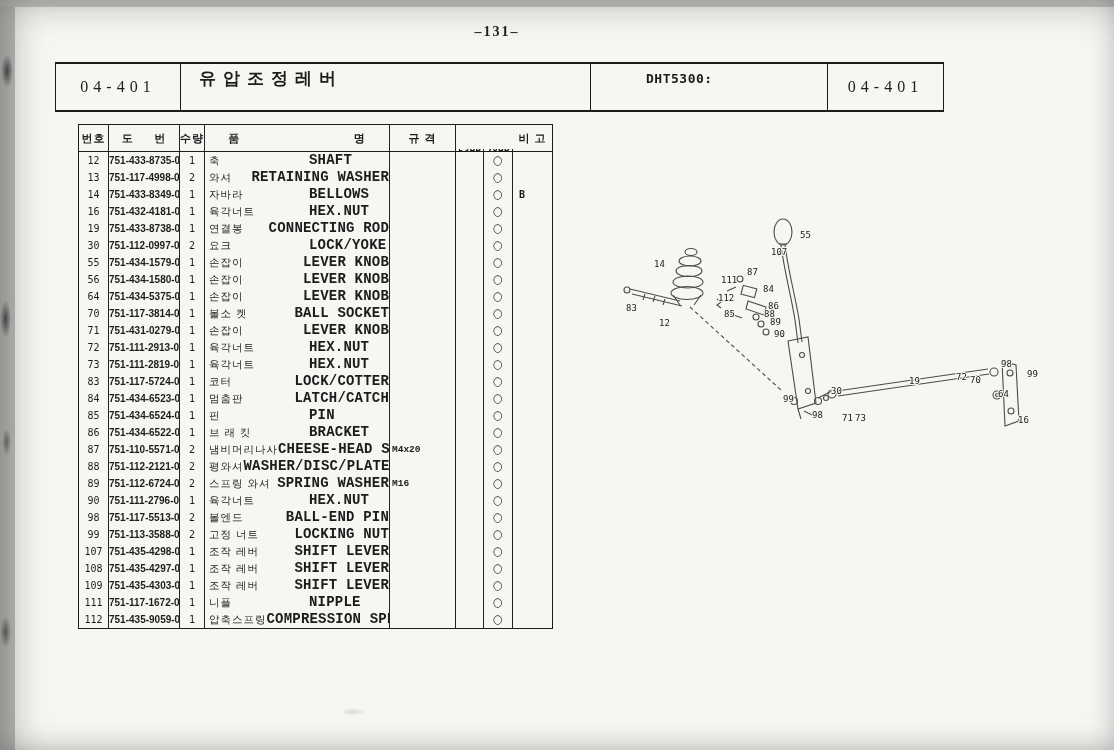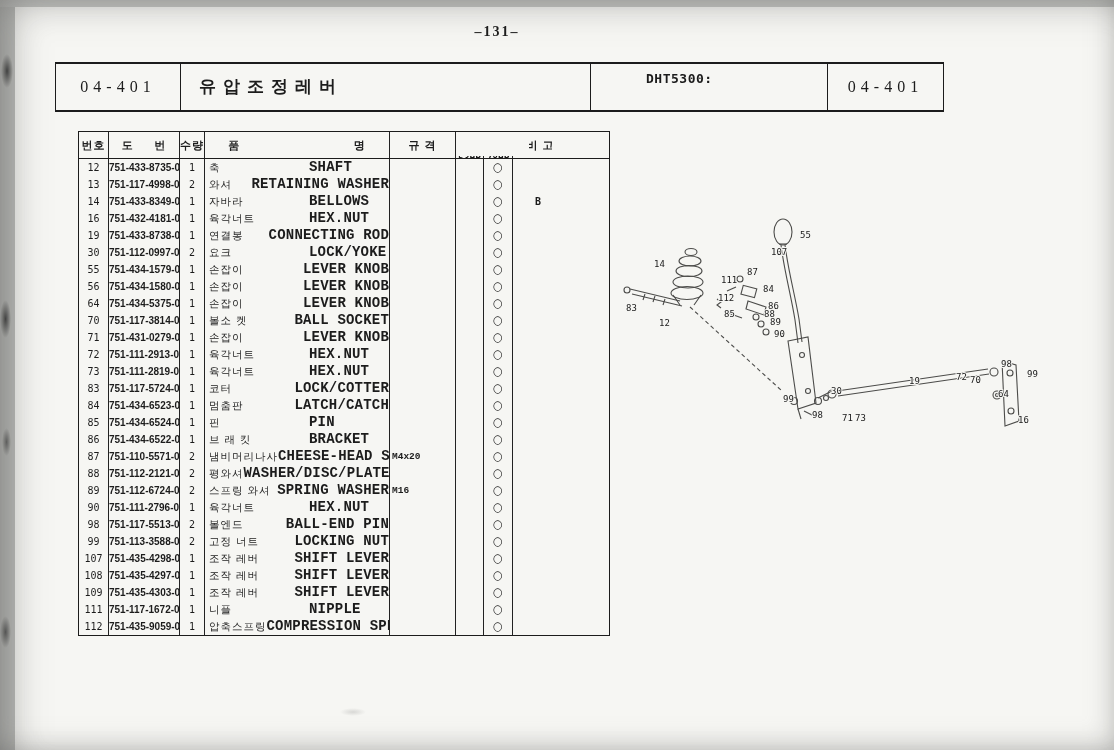--- a/index.html
+++ b/index.html
@@ -38,34 +38,34 @@
     border-top:2px solid #1c1c1c; border-bottom:2px solid #1c1c1c;
     border-left:1.5px solid #1c1c1c; border-right:1.5px solid #1c1c1c;
   }
   .hcell { border-right:1.5px solid #1c1c1c; }
   .hcell:last-child { border-right:none; }
   .code-box {
     width:125px; display:flex; align-items:center; justify-content:center;
     font-family:"Liberation Serif", serif; font-size:16px; letter-spacing:5px;
   }
   .code-box.right { width:115px; }
-  .title-box { width:410px; padding:11px 0 0 18px; }
+  .title-box { width:410px; padding:3px 0 0 18px; }
   .title-kr { font-size:17px; font-weight:700; letter-spacing:7px; line-height:23px; }
   .title-en { font-family:"Liberation Serif", serif; font-size:14px; font-weight:700; letter-spacing:3px; line-height:20px; }
   .model-box { flex:1; padding:6px 4px 0 55px;
     font-family:"DejaVu Sans Mono", monospace; font-size:13px; font-weight:600; letter-spacing:.5px; line-height:18px; }
 
   
   .ptable {
-    position:absolute; left:78px; top:131px; width:532px;
+    position:absolute; left:78px; top:124px; width:475px;
     border:1.5px solid #1c1c1c; background:transparent;
   }
   .trow { display:grid; grid-template-columns:30px 71px 25px 185px 66px 28px 29px 39px; }
   .c { border-right:1px solid #222; overflow:hidden; white-space:nowrap; }
-  .c:last-child { border-right:none;margin-left:16px; }
+  .c:last-child { border-right:none; }
   .thead { height:27px; border-bottom:1.5px solid #1c1c1c; align-items:stretch; }
   .thead .c { display:flex; align-items:center; justify-content:center;
     font-size:11px; font-weight:600; letter-spacing:1px; white-space:pre; }
   .thead .hp { font-family:"DejaVu Sans Mono", monospace; font-size:9.5px; letter-spacing:0;margin-top:24px; }
   .body-row { height:17px; line-height:17px; }
   .cell-no   { font-family:"DejaVu Sans Mono", monospace; font-size:10px; text-align:center; }
   .cell-code { font-family:Liberation Sans, sans-serif; font-size:10px; text-align:center; letter-spacing:0; font-weight:600; }
   .cell-qty  { font-family:"DejaVu Sans Mono", monospace; font-size:10px; text-align:center; }
   .cell-name { display:flex; padding-left:4px; }
   .kn { width:100px; font-size:10.5px; letter-spacing:1px; }

